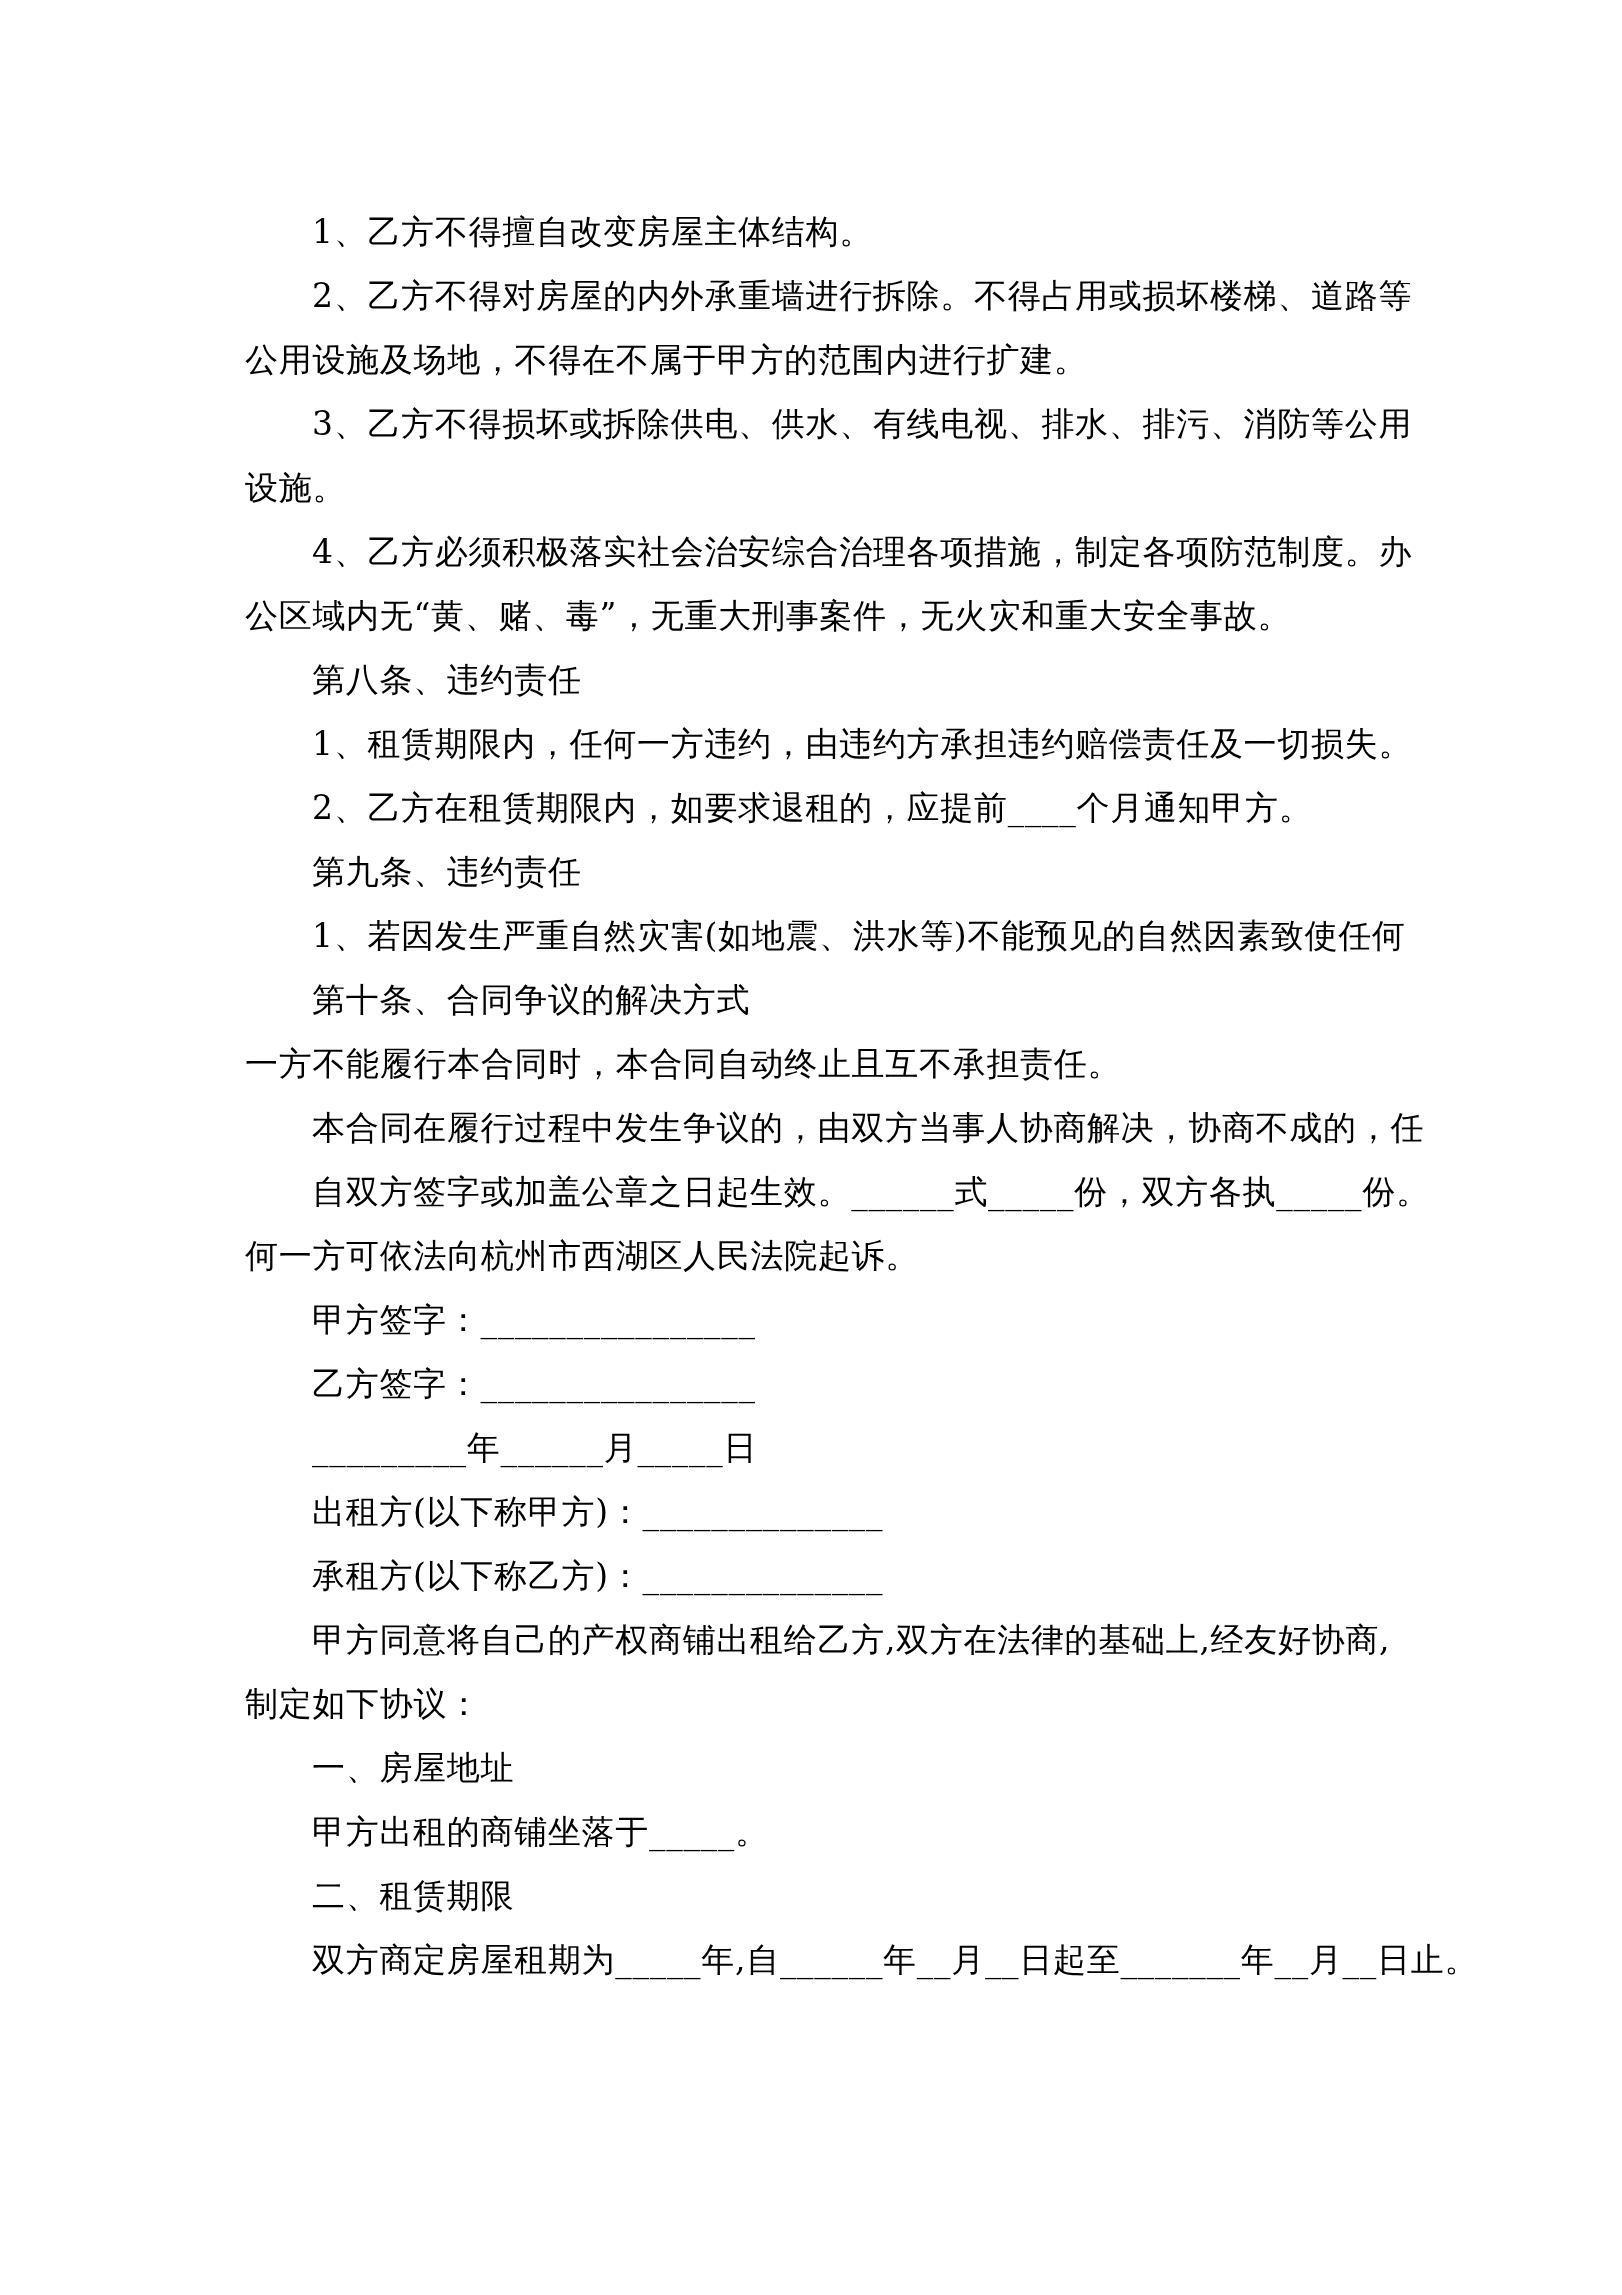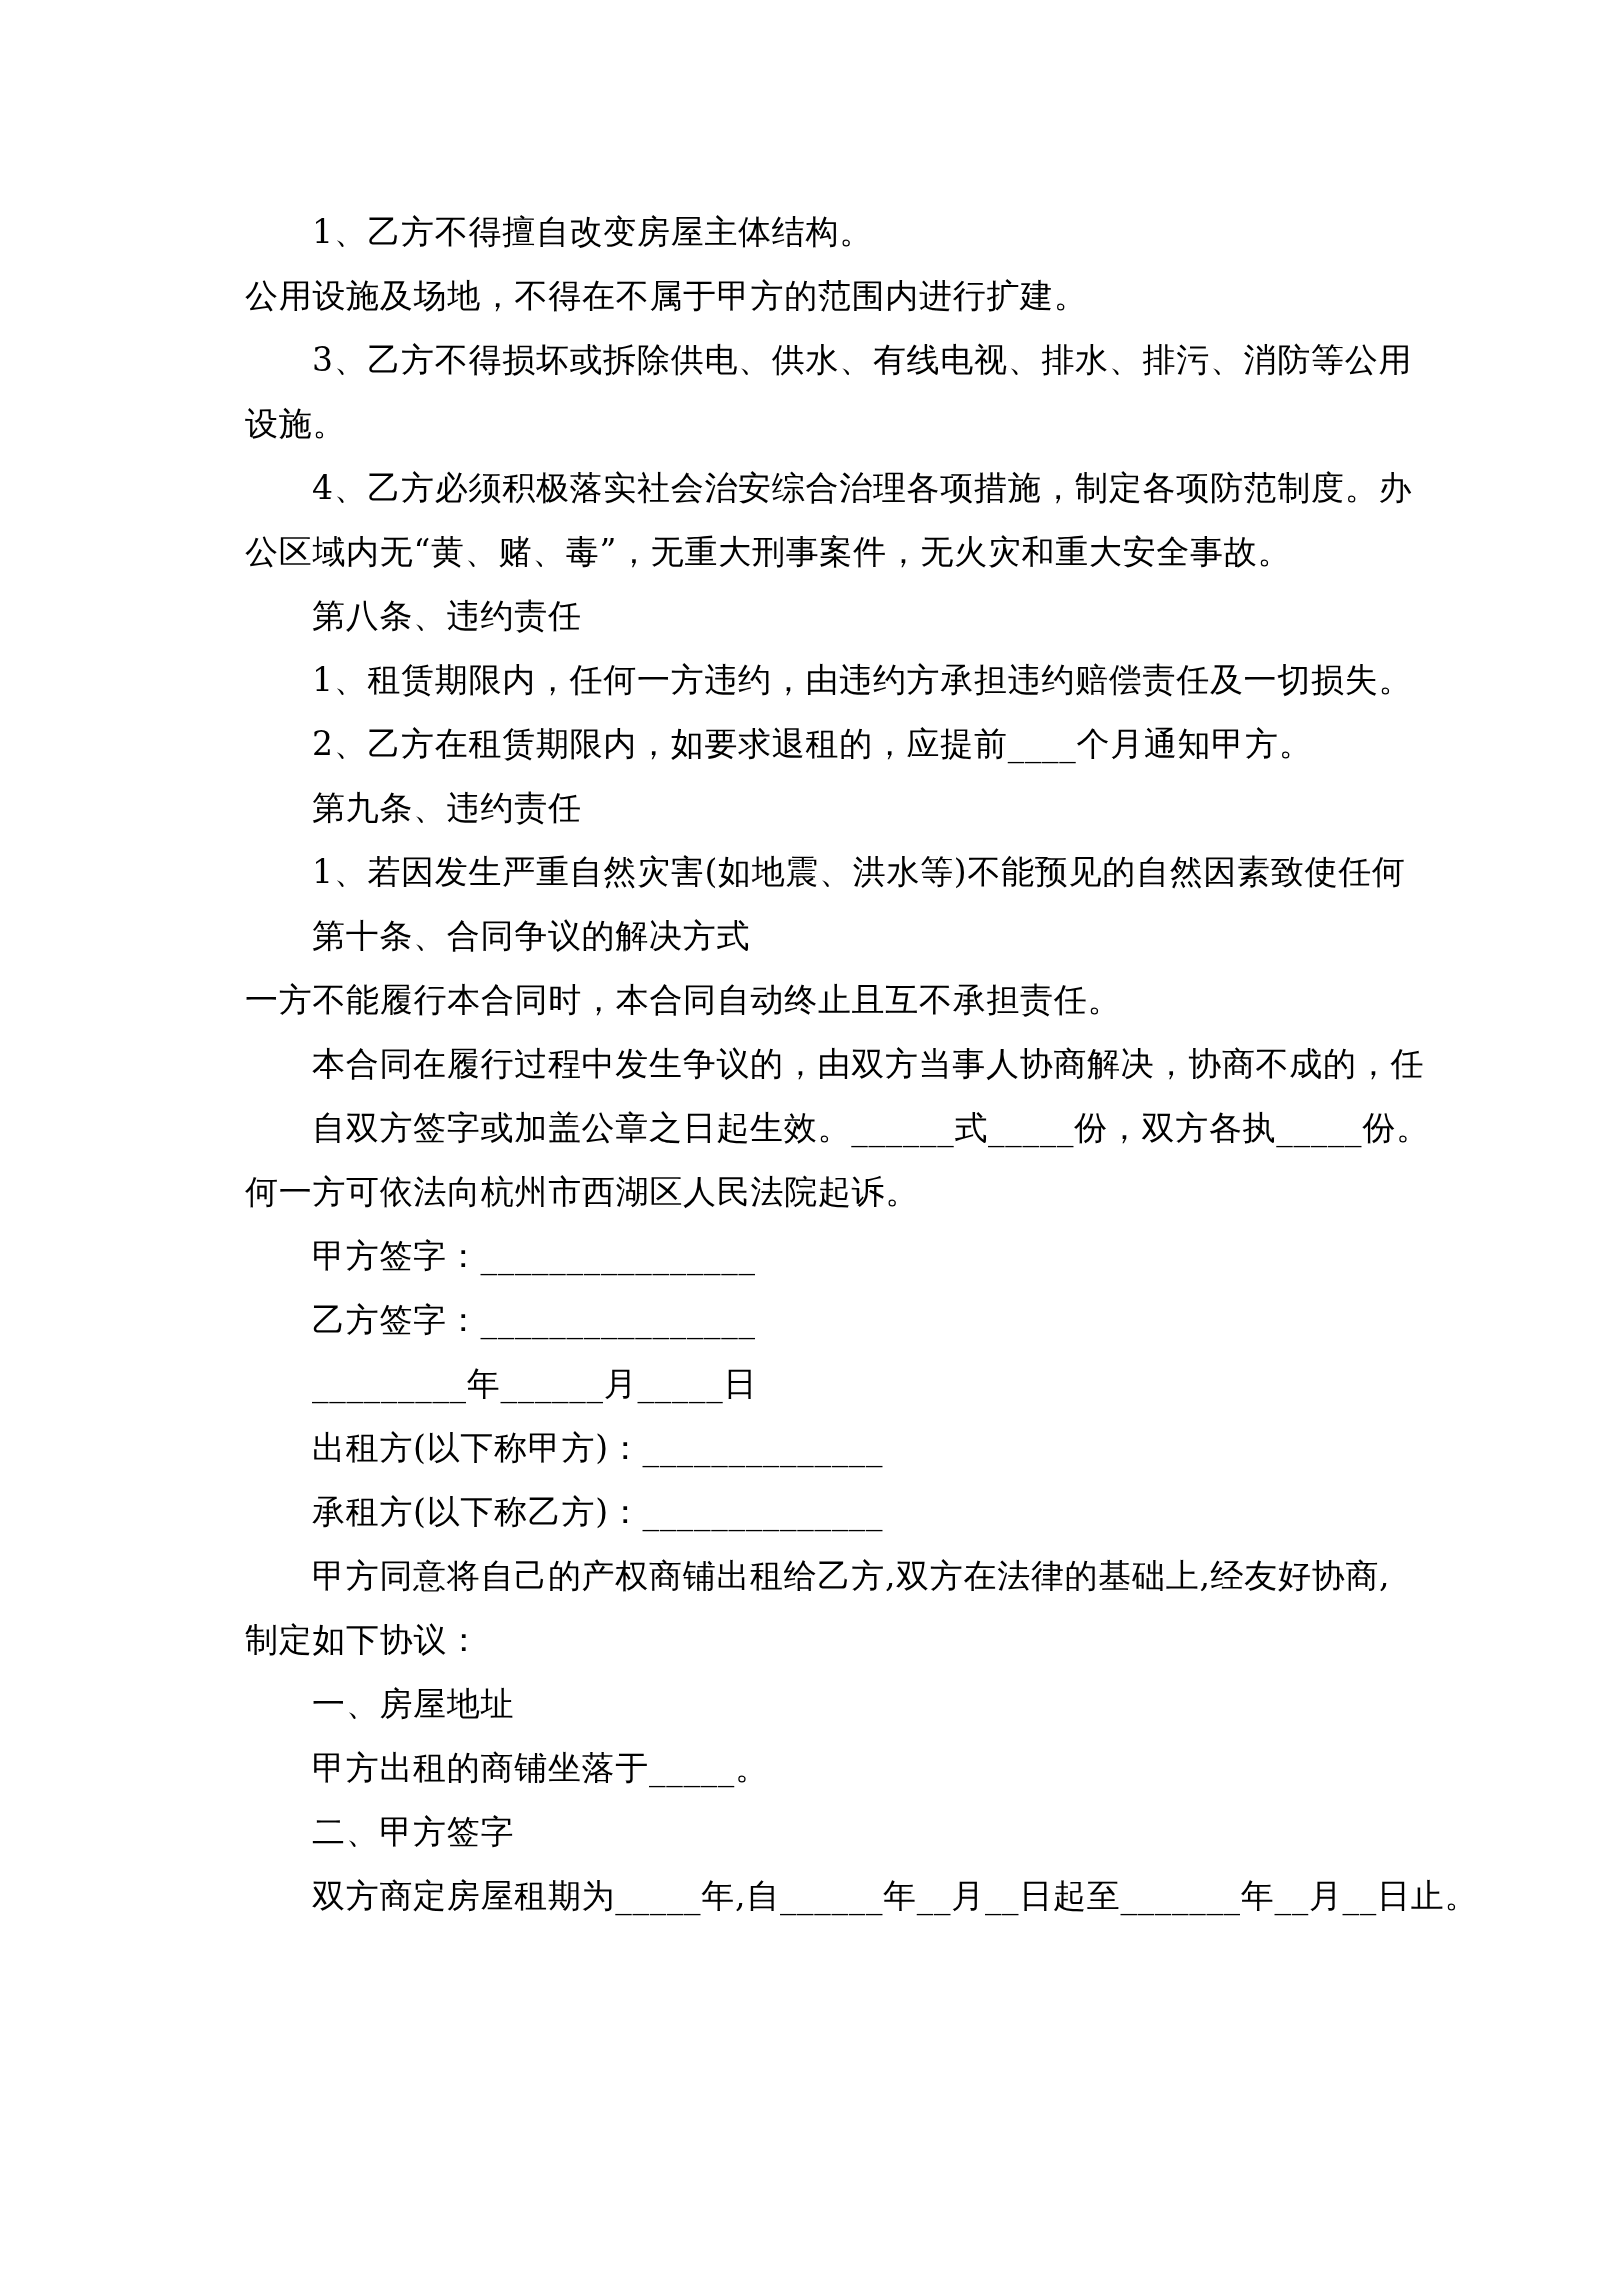--- a/index.html
+++ b/index.html
@@ -31,20 +31,21 @@
   .indent {
     text-indent: 67px;
   }
 </style>
 </head>
 <body>
 
 <div class="page">
   <div class="text-block">
     <div class="line indent">1、乙方不得擅自改变房屋主体结构。</div>
+    <div class="line indent">2、乙方不得对房屋的内外承重墙进行拆除。不得占用或损坏楼梯、道路等</div>
     <div class="line">公用设施及场地，不得在不属于甲方的范围内进行扩建。</div>
     <div class="line indent">3、乙方不得损坏或拆除供电、供水、有线电视、排水、排污、消防等公用</div>
     <div class="line">设施。</div>
     <div class="line indent">4、乙方必须积极落实社会治安综合治理各项措施，制定各项防范制度。办</div>
     <div class="line">公区域内无“黄、赌、毒”，无重大刑事案件，无火灾和重大安全事故。</div>
     <div class="line indent">第八条、违约责任</div>
     <div class="line indent">1、租赁期限内，任何一方违约，由违约方承担违约赔偿责任及一切损失。</div>
     <div class="line indent">2、乙方在租赁期限内，如要求退租的，应提前____个月通知甲方。</div>
     <div class="line indent">第九条、违约责任</div>
     <div class="line indent">1、若因发生严重自然灾害(如地震、洪水等)不能预见的自然因素致使任何</div>
@@ -55,17 +56,17 @@
     <div class="line">何一方可依法向杭州市西湖区人民法院起诉。</div>
     <div class="line indent">甲方签字：________________</div>
     <div class="line indent">乙方签字：________________</div>
     <div class="line indent">_________年______月_____日</div>
     <div class="line indent">出租方(以下称甲方)：______________</div>
     <div class="line indent">承租方(以下称乙方)：______________</div>
     <div class="line indent">甲方同意将自己的产权商铺出租给乙方,双方在法律的基础上,经友好协商,</div>
     <div class="line">制定如下协议：</div>
     <div class="line indent">一、房屋地址</div>
     <div class="line indent">甲方出租的商铺坐落于_____。</div>
-    <div class="line indent">二、甲方签字</div>
+    <div class="line indent">二、租赁期限</div>
     <div class="line indent">双方商定房屋租期为_____年,自______年__月__日起至_______年__月__日止。</div>
   </div>
 </div>
 
 
 </body></html>

